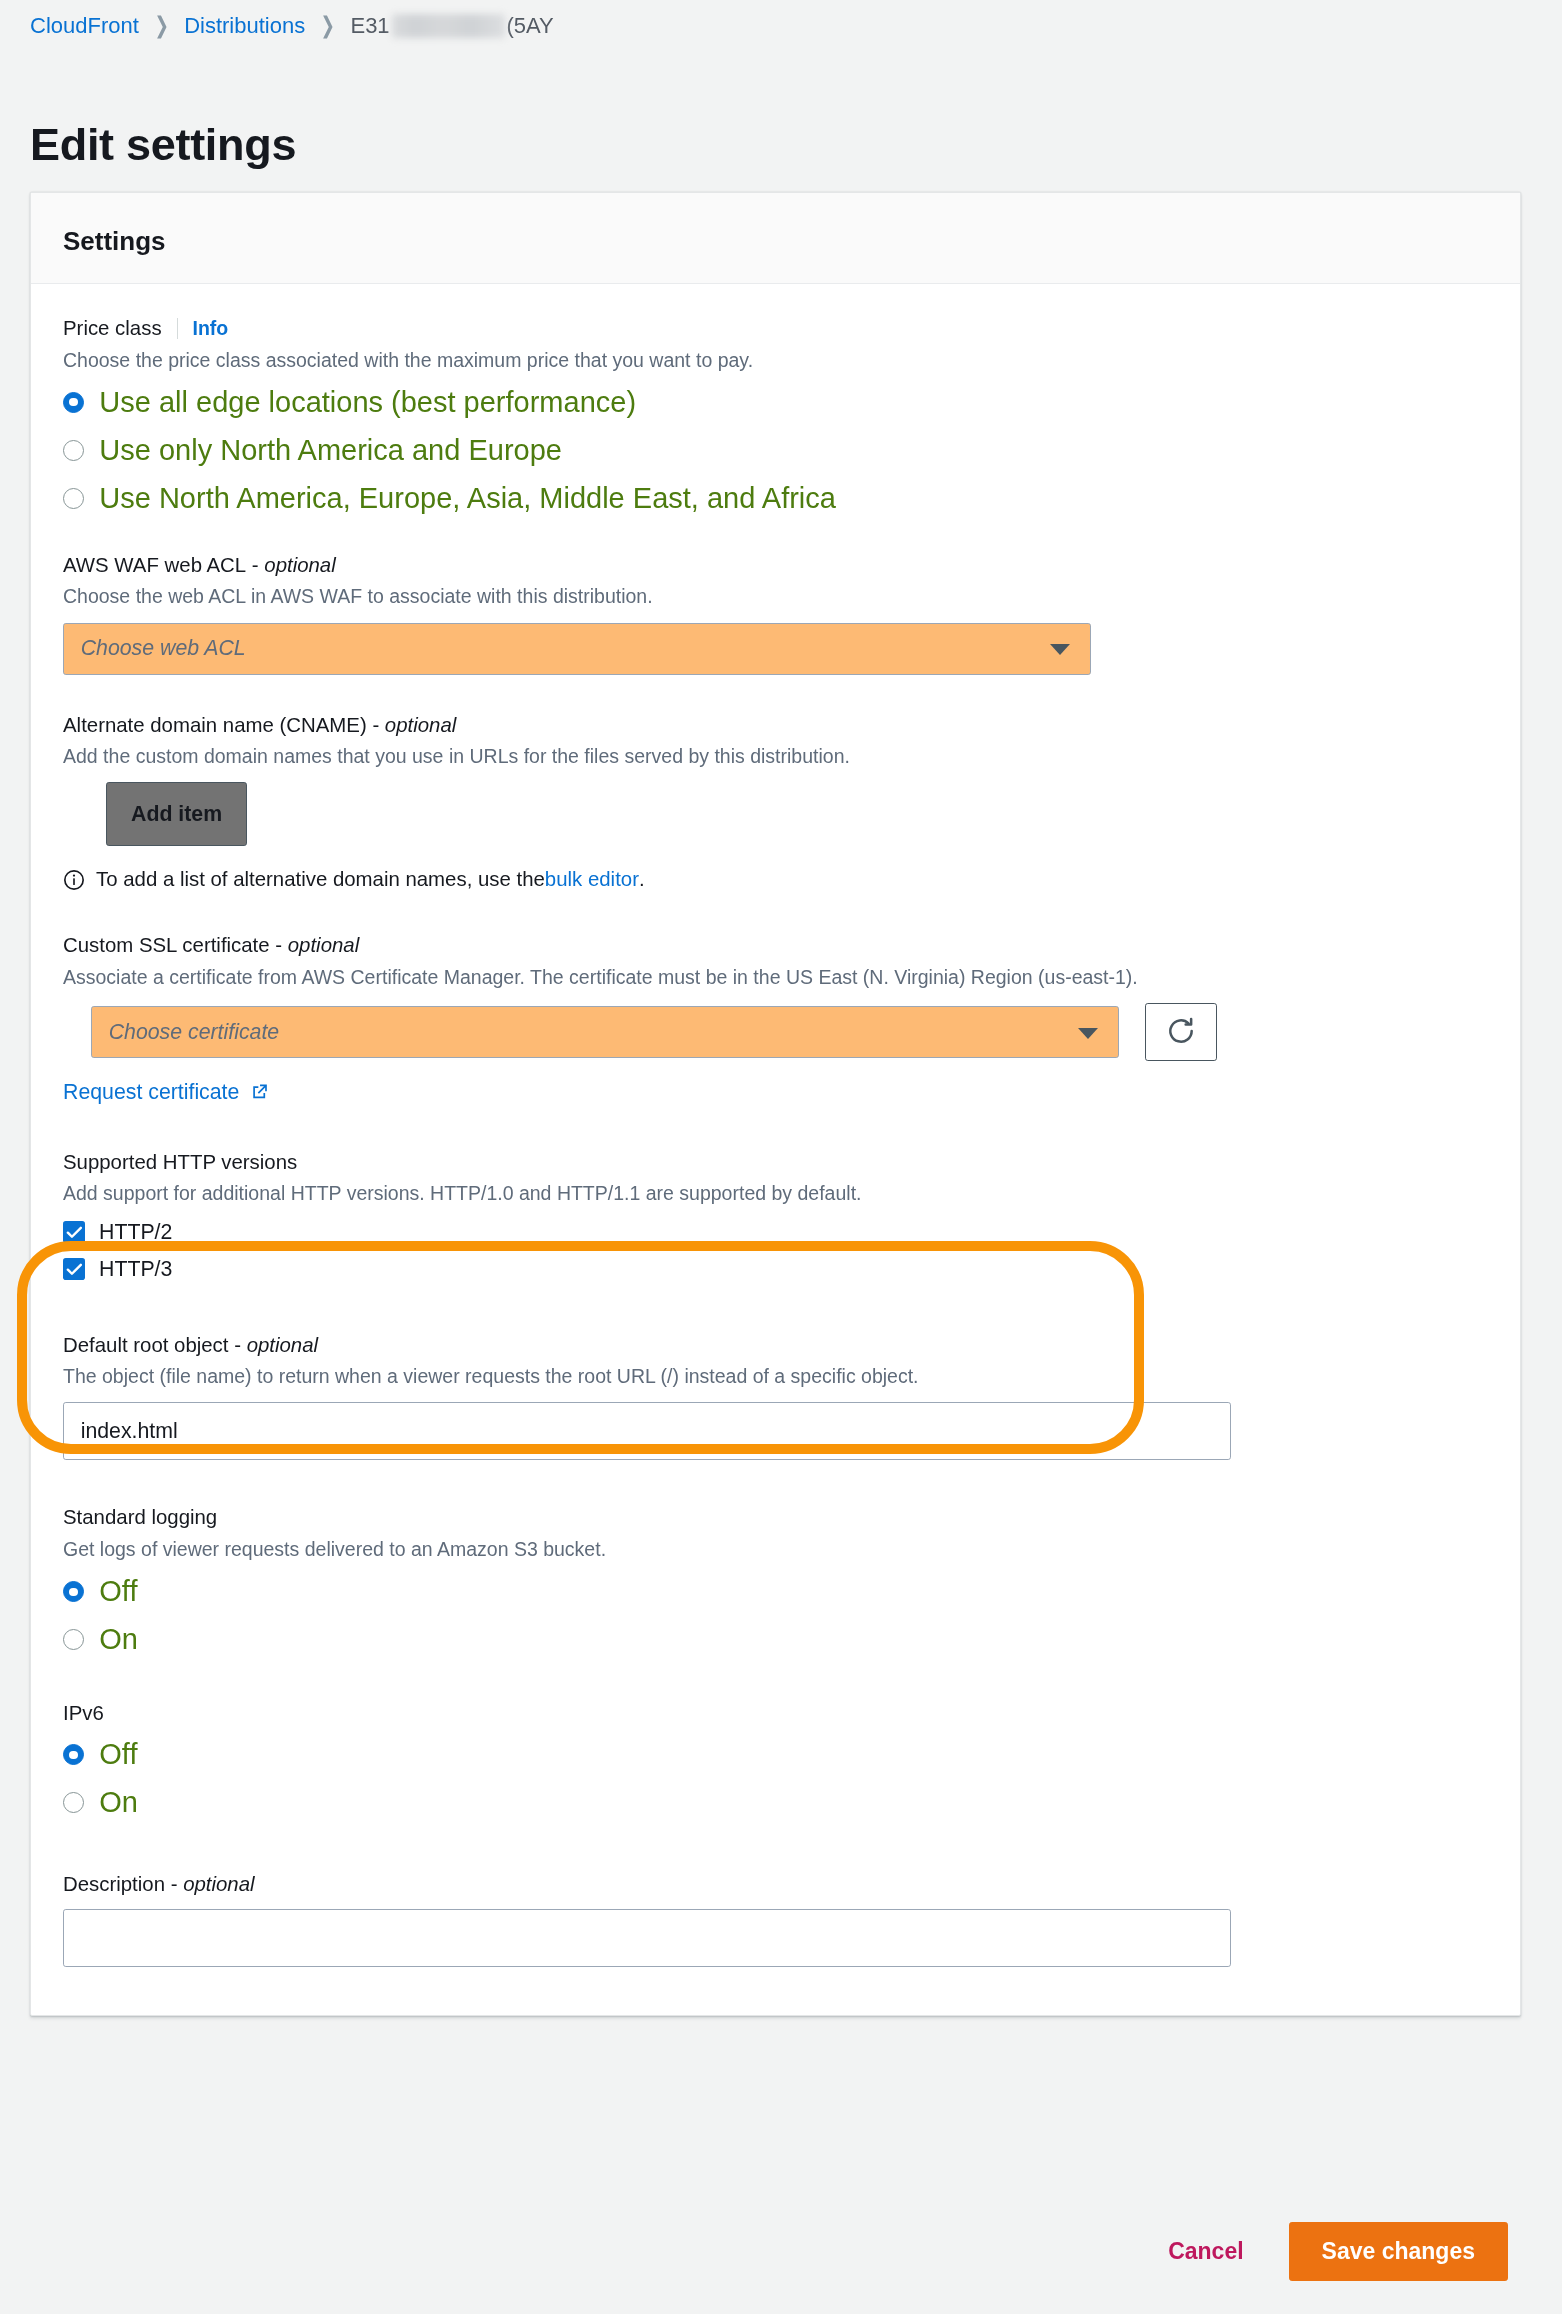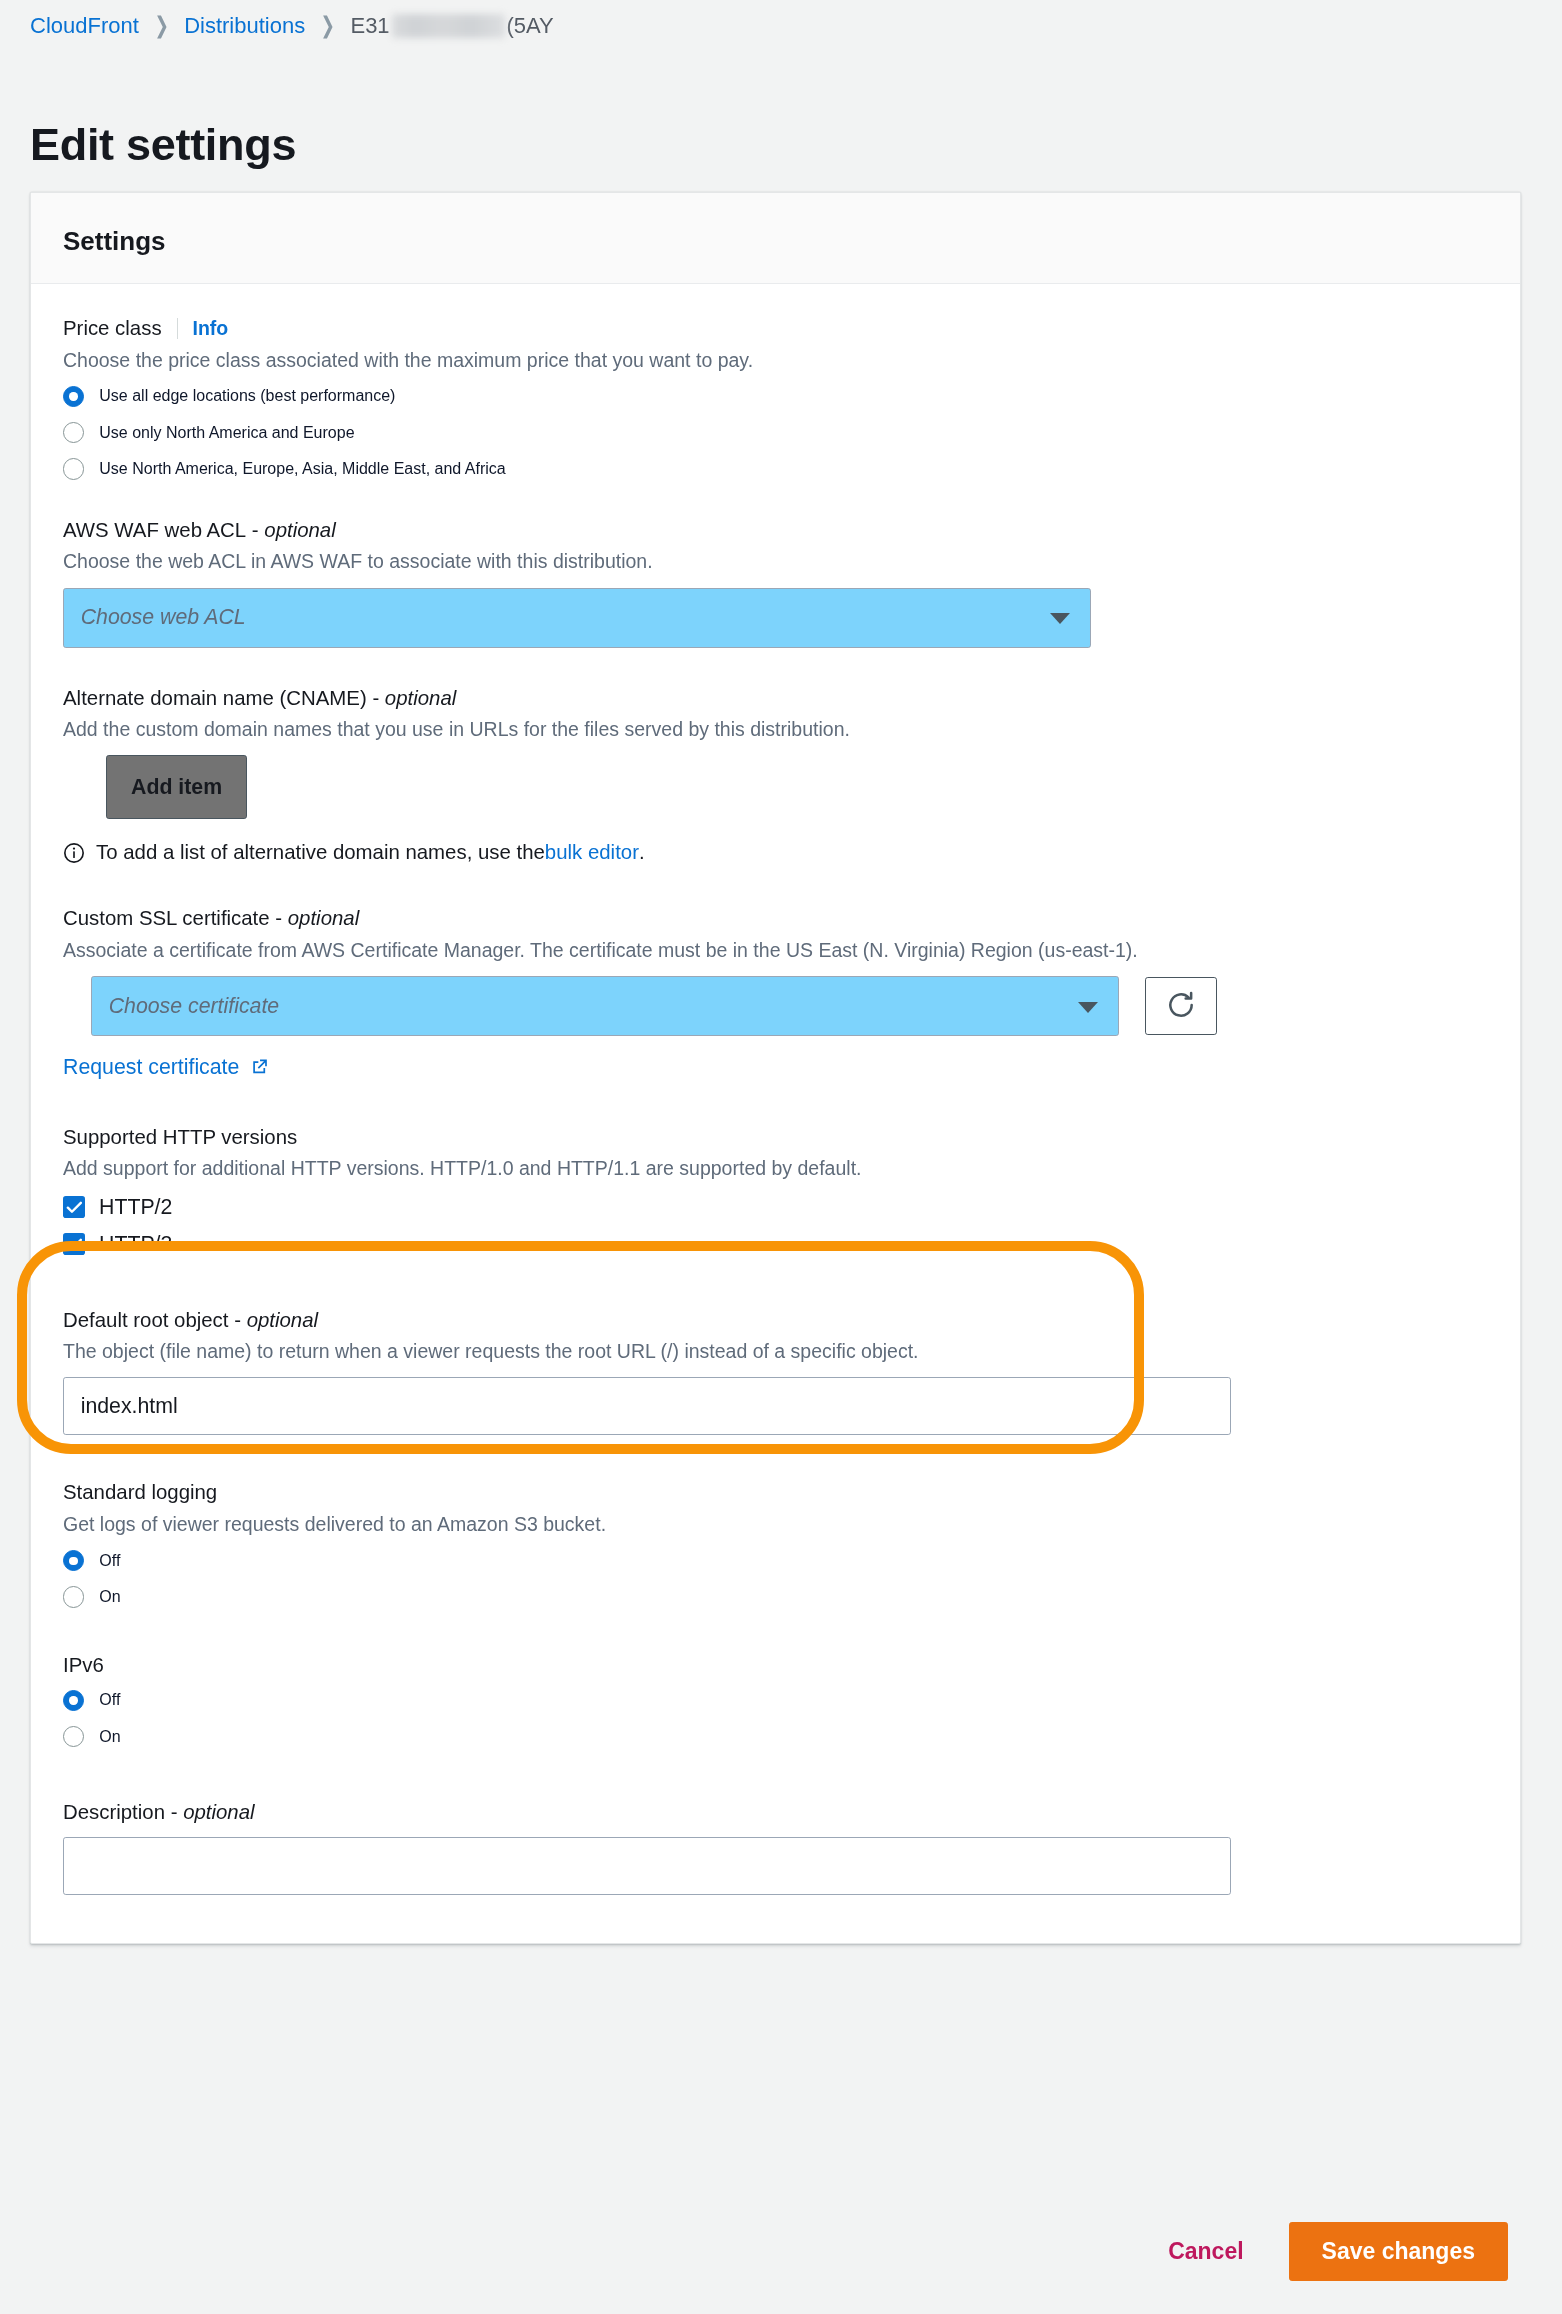--- a/index.html
+++ b/index.html
@@ -143,22 +143,22 @@
   .radio.checked::after {
     content: "";
     position: absolute;
     left: 50%; top: 50%;
     width: 8.3px; height: 8.3px;
     margin: -4.2px 0 0 -4.2px;
     border-radius: 50%;
     background: #fff;
   }
   .radio-label {
-    font-size: 16px;
-    color: #0f172a;
+    font-size: 29px;
+    color: #4d7c0f;
   }
 
   
   .check-row {
     display: flex;
     align-items: center;
     margin-bottom: 12px;
   }
   .checkbox {
     width: 22px; height: 22px;
@@ -169,24 +169,24 @@
     position: relative;
   }
   .checkbox svg { position: absolute; left: 2.8px; top: 3.7px; }
   .check-label {
     font-size: 21.3px;
     color: #16191f;
   }
 
   
   .select {
-    width: 1028px; height: 60px;
+    width: 1028px; height: 52px;
     border: 0.9px solid #9ba7b6;
     border-radius: 2.8px;
-    background: #7dd3fc;
+    background: #fdba74;
     display: flex;
     align-items: center;
     padding: 0 16.7px;
     cursor: pointer;
     position: relative;
   }
   .select .placeholder {
     font-size: 21.3px;
     color: #5f6b7a;
     font-style: italic;

